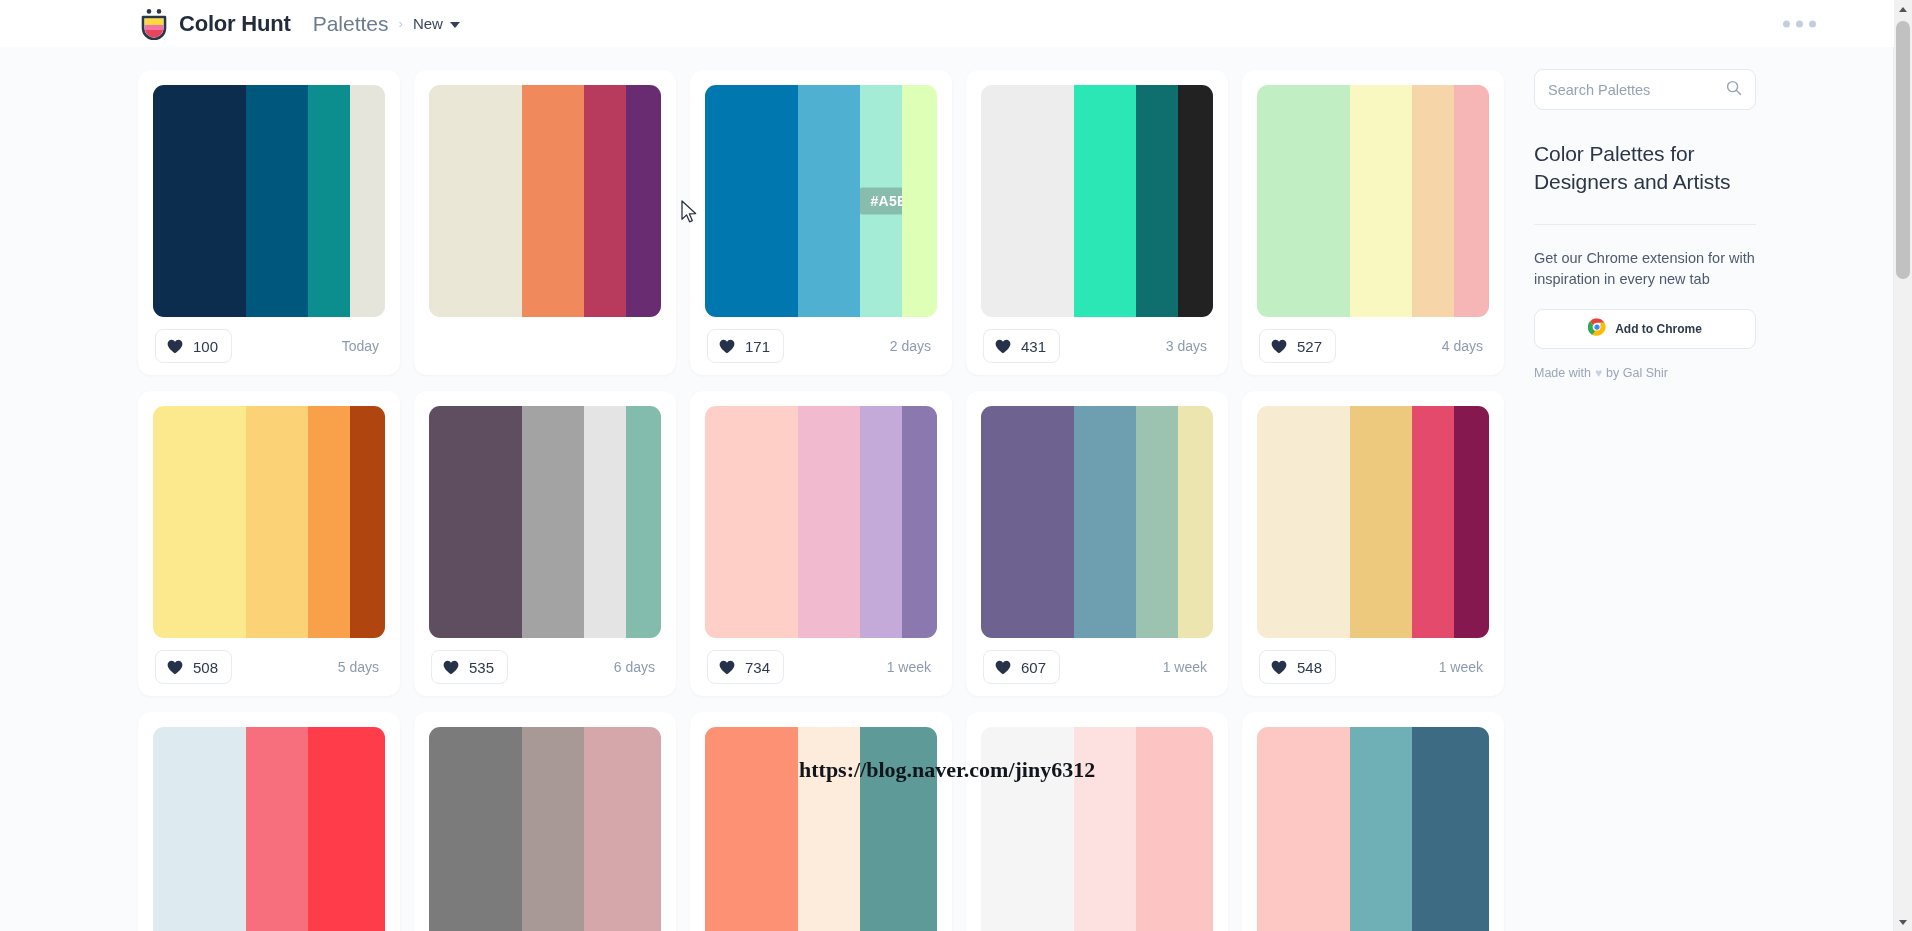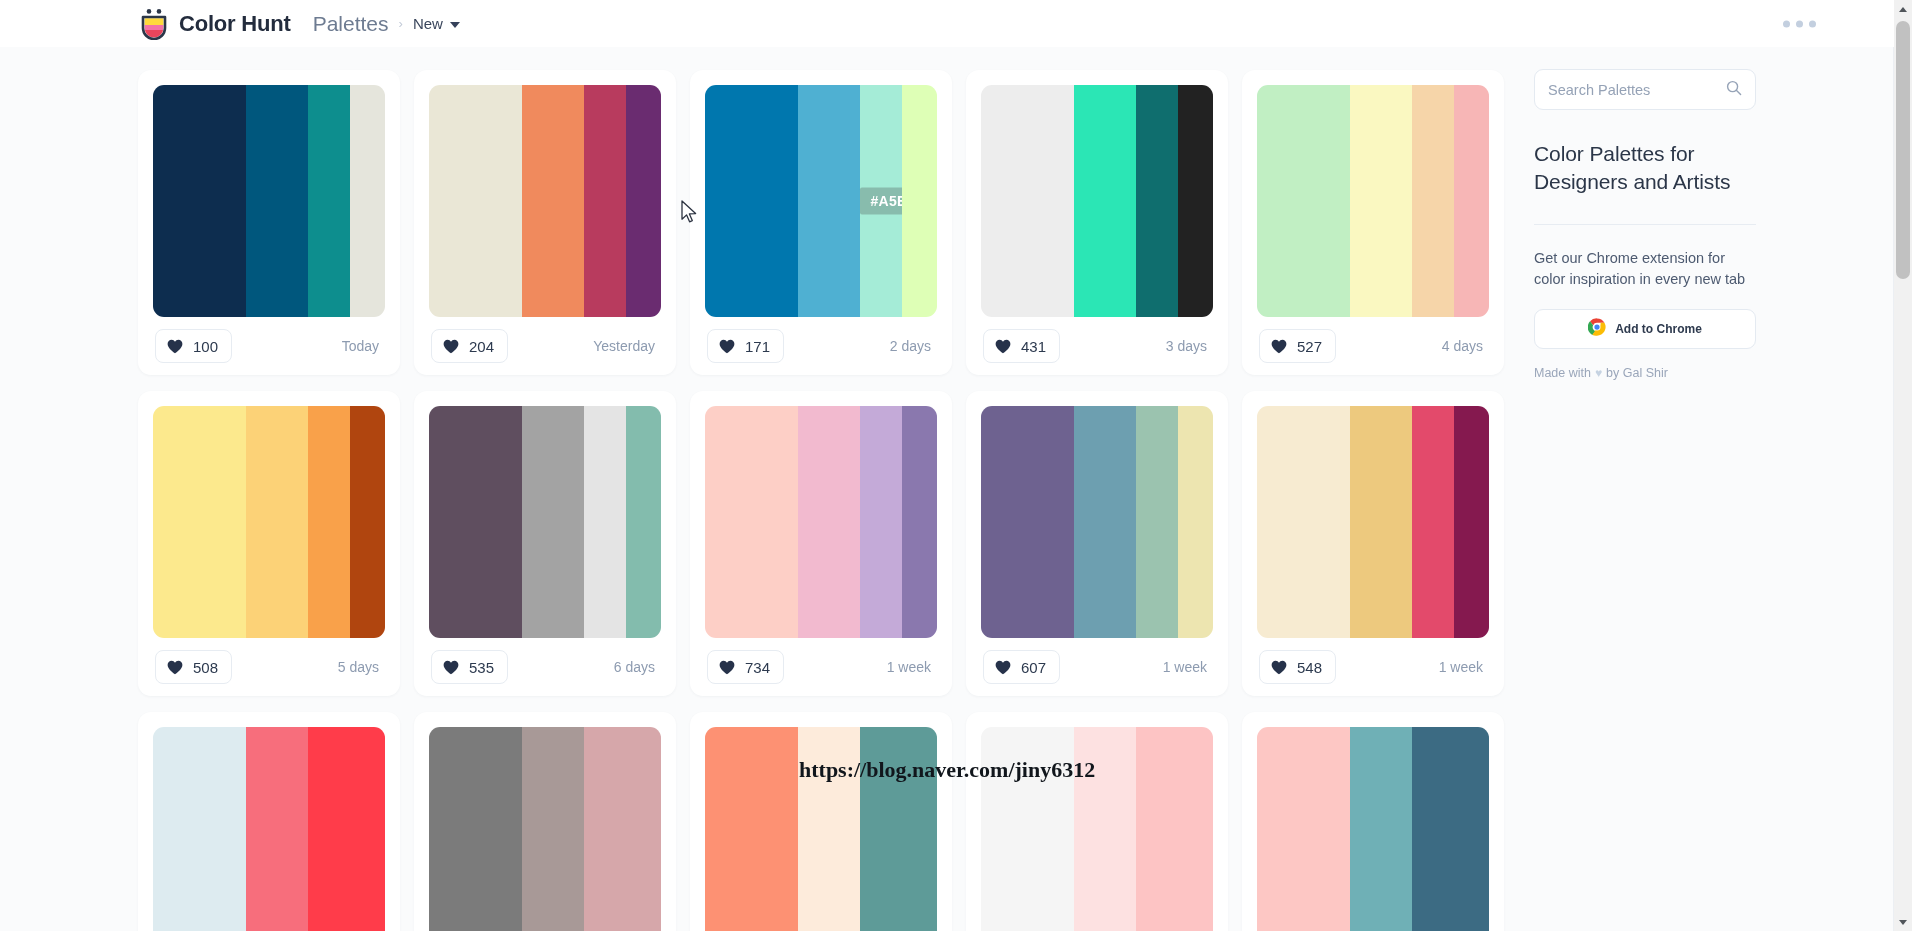--- a/index.html
+++ b/index.html
@@ -357,29 +357,20 @@
               <div class="time">Today</div>
             </div>
           </div>
           <div class="card">
             <div class="swatches">
               <div class="swatch" style="background: rgb(234, 231, 214); flex: 40 0 0px;"></div>
               <div class="swatch" style="background: rgb(240, 138, 93); flex: 27 0 0px;"></div>
               <div class="swatch" style="background: rgb(184, 59, 94); flex: 18 0 0px;"></div>
               <div class="swatch" style="background: rgb(106, 44, 112); flex: 15 0 0px;"></div>
             </div>
-            <div class="card-foot">
-              <div class="like-btn">
-                <span class="heart"><svg width="16" height="15" viewBox="0 0 16 15">
-                    <path d="M8 14.2S0.6 9.4 0.6 4.9C0.6 2.5 2.4 0.8 4.6 0.8c1.5 0 2.7 0.8 3.4 2 0.7-1.2 1.9-2 3.4-2 2.2 0 4 1.7 4 4.1C15.4 9.4 8 14.2 8 14.2z" fill="#26324a"></path>
-                  </svg></span>
-                <span class="like-count">204</span>
-              </div>
-              <div class="time">Yesterday</div>
-            </div>
           </div>
           <div class="card">
             <div class="swatches">
               <div class="swatch" style="background: rgb(0, 119, 174); flex: 40 0 0px;"></div>
               <div class="swatch" style="background: rgb(79, 176, 210); flex: 27 0 0px;"></div>
               <div class="swatch" style="background: rgb(165, 236, 215); flex: 18 0 0px;">
                 <span class="hex-tip">#A5ECD7</span>
               </div>
               <div class="swatch" style="background: rgb(222, 255, 182); flex: 15 0 0px;"></div>
             </div>
@@ -565,21 +556,21 @@
               <circle cx="6.6" cy="6.6" r="5" fill="none" stroke="#96a3b7" stroke-width="1.4"></circle>
               <line x1="10.3" y1="10.3" x2="14.6" y2="14.6" stroke="#96a3b7" stroke-width="1.4" stroke-linecap="round"></line>
             </svg>
           </span>
         </div>
 
         <div class="side-title">Color Palettes for Designers and Artists</div>
 
         <div class="divider"></div>
 
-        <div class="ext-text">Get our Chrome extension for color inspiration in every new tab</div>
+        <div class="ext-text">Get our Chrome extension for with inspiration in every new tab</div>
 
         <div class="chrome-btn">
           <span>
             <svg width="18" height="18" viewBox="0 0 48 48">
               <circle cx="24" cy="24" r="23" fill="#ffffff"></circle>
               <path d="M24 1a23 23 0 0 1 19.9 11.5H24a11.5 11.5 0 0 0-10.4 6.6L5.5 8.8A23 23 0 0 1 24 1z" fill="#ea4335"></path>
               <path d="M5.5 8.8l8.1 10.3A11.5 11.5 0 0 0 20 35.1L11.6 45A23 23 0 0 1 5.5 8.8z" fill="#34a853"></path>
               <path d="M43.9 12.5A23 23 0 0 1 24 47a23 23 0 0 1-12.4-2l11.6-18a11.5 11.5 0 0 0 10-14.5z" fill="#fbbc05"></path>
               <circle cx="24" cy="24" r="9.4" fill="#ffffff"></circle>
               <circle cx="24" cy="24" r="7" fill="#4285f4"></circle>

